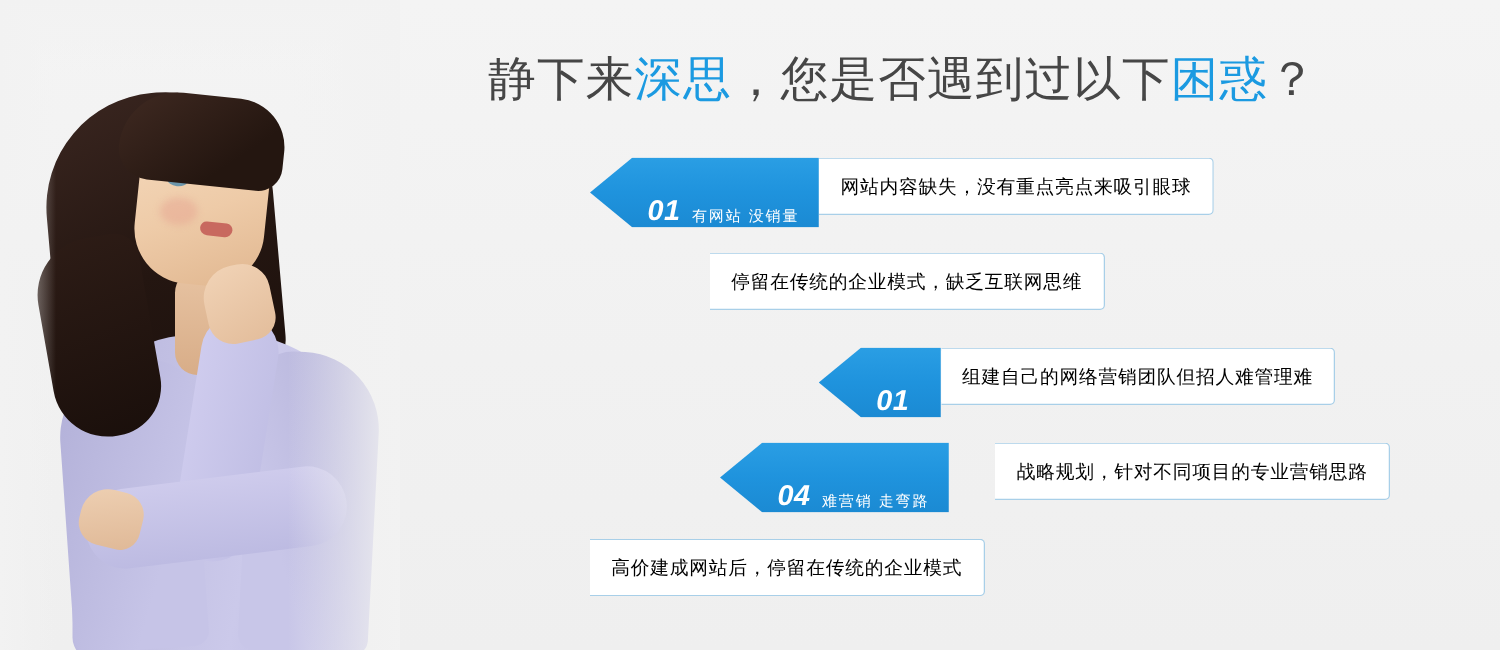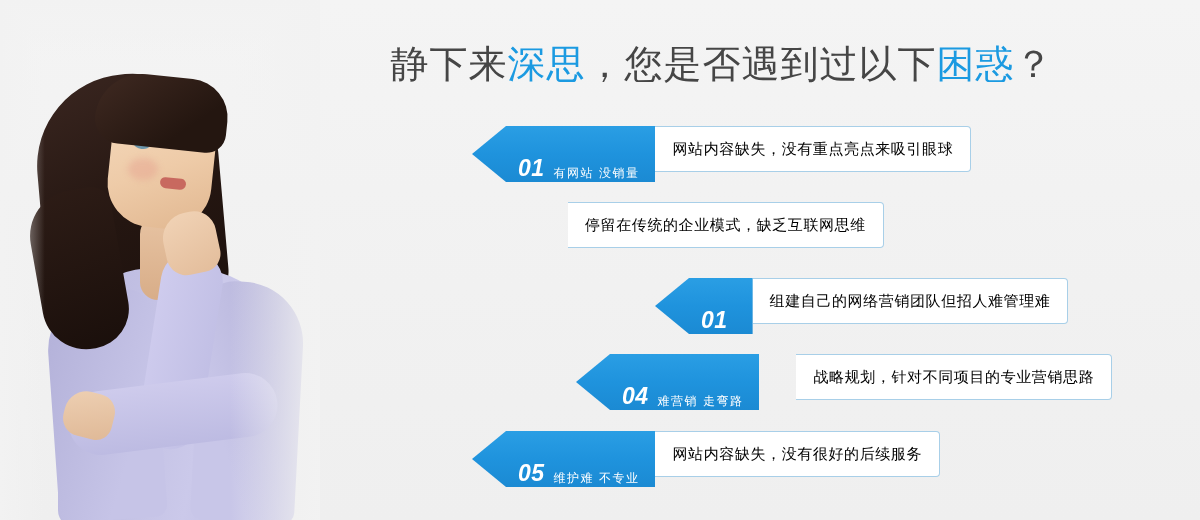--- a/index.html
+++ b/index.html
@@ -342,21 +342,17 @@
 
     <div class="row row-4">
       <div class="tag">
         <span class="tag-num">04</span>
         <span class="tag-text">难营销 走弯路</span>
       </div>
       <div class="desc">战略规划，针对不同项目的专业营销思路</div>
     </div>
 
     <div class="row row-5">
-      <div class="tag">
-        <span class="tag-num">05</span>
-        <span class="tag-text">维护难 不专业</span>
-      </div>
-      <div class="desc">网站内容缺失，没有很好的后续服务</div>
+      <div class="desc">高价建成网站后，停留在传统的企业模式</div>
     </div>
 
   </div>
 </div>
 
 </body></html>

